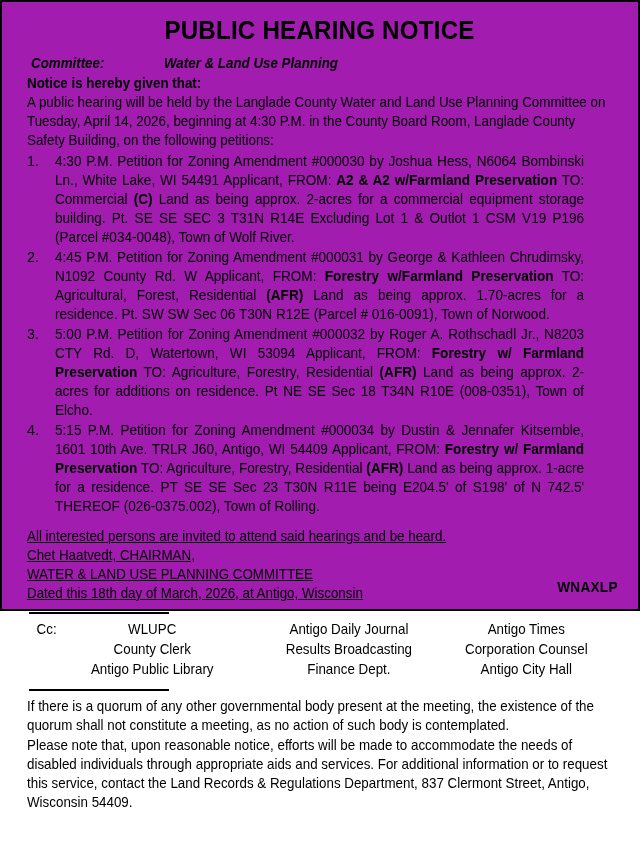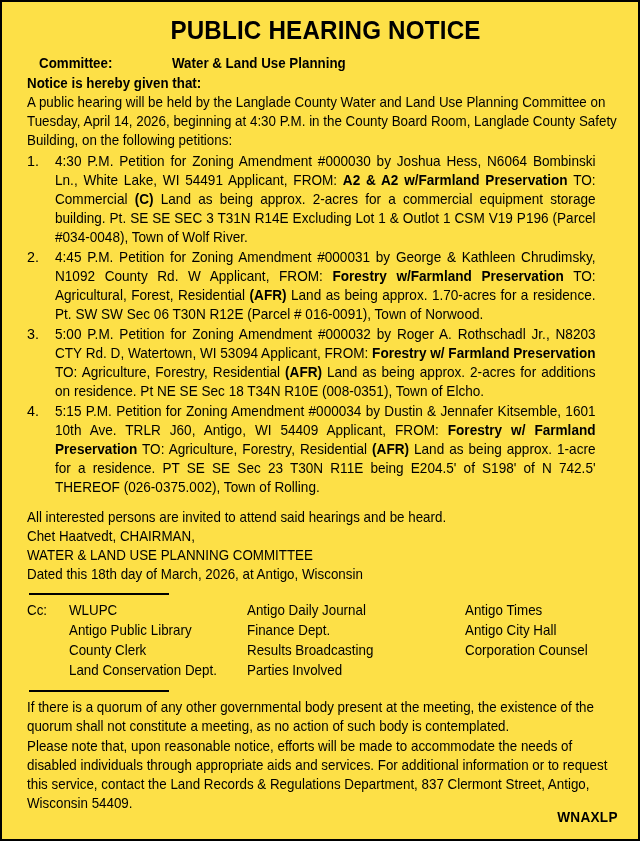--- a/index.html
+++ b/index.html
@@ -11,40 +11,41 @@
   body {
     width: 640px;
     height: 841px;
     font-family: "Liberation Sans", sans-serif;
     color: #000000;
     overflow: hidden;
   }
   #notice-page {
     box-sizing: border-box;
     width: 640px;
-    height: 841px;
+    height: 611px;
     border: 2px solid #000000;
-    background: #fde047;
-    padding: 10px 14px 6px 25px;
+    background: #a21caf;
+    padding: 10px 26px 6px 25px;
     position: relative;
   }
   .title {
     text-align: center;
     font-weight: bold;
     font-size: 26px;
     letter-spacing: 0.2px;
     line-height: 1.1;
     margin: 4px 0 9px 0;
     transform: scaleX(0.93);
     transform-origin: center;
   }
   .meta-table {
     border-collapse: collapse;
-    margin: 0 0 1px 12px;
+    margin: 0 0 1px 4px;
     width: 100%;
+    font-style: italic;
   }
   .meta-table td {
     padding: 0 0 2px 0;
     font-size: 14.5px;
     font-weight: bold;
     line-height: 1.26;
     vertical-align: top;
     white-space: nowrap;
   }
   .meta-label {
@@ -94,36 +95,38 @@
     line-height: 1.33;
     text-align: justify;
     text-justify: inter-word;
     transform: scaleX(0.95);
     transform-origin: left center;
     width: 105.2%;
   }
   .petition-body b { font-weight: bold; }
   .closing {
     margin-top: 11px;
+    text-decoration: underline;
   }
   .closing .line {
     font-size: 14.3px;
     line-height: 1.33;
     transform: scaleX(0.935);
     transform-origin: left center;
   }
   .rule {
     width: 140px;
     height: 0;
     border-top: 2px solid #000000;
     margin: 9px 0 6px 2px;
   }
   .cc-table {
     border-collapse: collapse;
     margin: 0;
+    text-align: center;
   }
   .cc-table td {
     font-size: 14.3px;
     line-height: 1.33;
     padding: 0 0 1px 0;
     vertical-align: top;
     white-space: nowrap;
     transform: scaleX(0.935);
     transform-origin: left center;
   }
@@ -207,36 +210,30 @@
   <table class="cc-table">
     <tbody>
       <tr>
         <td class="cc-key">Cc:</td>
         <td class="cc-col1">WLUPC</td>
         <td class="cc-col2">Antigo Daily Journal</td>
         <td class="cc-col3">Antigo Times</td>
       </tr>
       <tr>
         <td class="cc-key"></td>
+        <td class="cc-col1">County Clerk</td>
+        <td class="cc-col2">Results Broadcasting</td>
+        <td class="cc-col3">Corporation Counsel</td>
+      </tr>
+      <tr>
+        <td class="cc-key"></td>
         <td class="cc-col1">Antigo Public Library</td>
         <td class="cc-col2">Finance Dept.</td>
         <td class="cc-col3">Antigo City Hall</td>
       </tr>
-      <tr>
-        <td class="cc-key"></td>
-        <td class="cc-col1">County Clerk</td>
-        <td class="cc-col2">Results Broadcasting</td>
-        <td class="cc-col3">Corporation Counsel</td>
-      </tr>
-      <tr>
-        <td class="cc-key"></td>
-        <td class="cc-col1">Land Conservation Dept.</td>
-        <td class="cc-col2">Parties Involved</td>
-        <td class="cc-col3"></td>
-      </tr>
     </tbody>
   </table>
 
   <div class="rule"></div>
 
   <div class="footer-para">If there is a quorum of any other governmental body present at the meeting, the existence of the quorum shall not constitute a meeting, as no action of such body is contemplated.</div>
   <div class="footer-para">Please note that, upon reasonable notice, efforts will be made to accommodate the needs of disabled individuals through appropriate aids and services.  For additional information or to request this service, contact the Land Records &amp; Regulations Department, 837 Clermont Street, Antigo, Wisconsin 54409.</div>
 
   <div class="stamp">WNAXLP</div>
 

